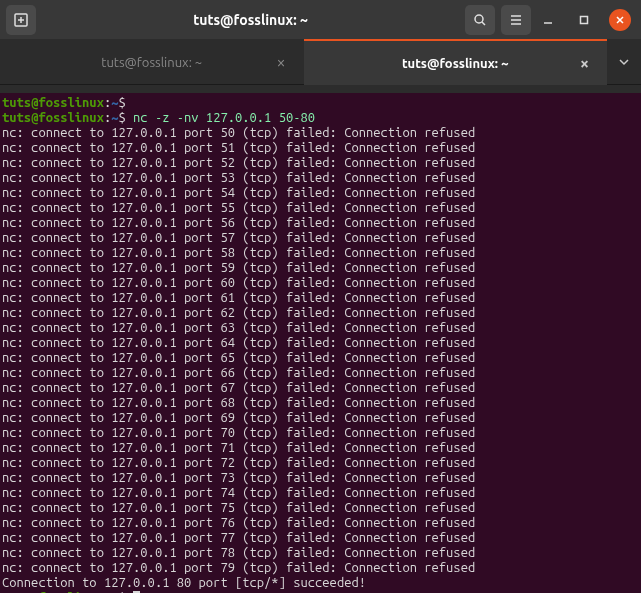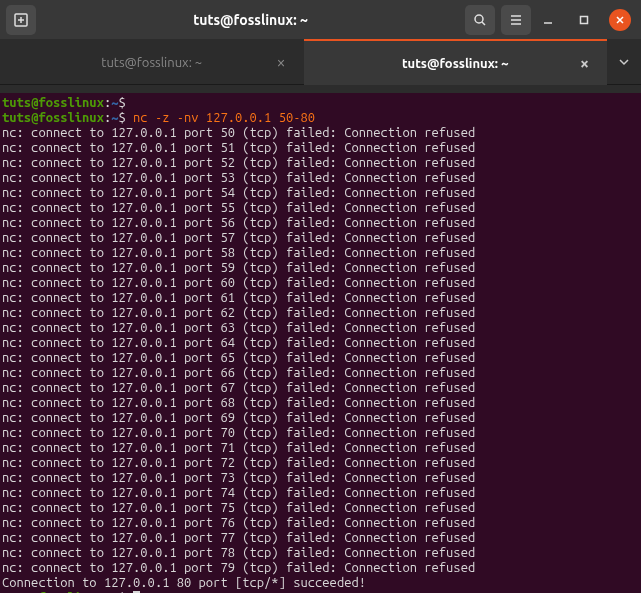--- a/index.html
+++ b/index.html
@@ -107,21 +107,21 @@
       color: #d8d8d8;
       white-space: pre;
       overflow: hidden;
       font-family: "Ubuntu Mono", "DejaVu Sans Mono", monospace;
       margin-top: 8px;
     }
     .user { color: #4e9a06; font-weight: bold; }
     .host { color: #4e9a06; font-weight: bold; }
     .path { color: #3465a4; font-weight: bold; }
     .dollar { color: #d8d8d8; }
-    .cmd { color: #f97316; }
+    .cmd { color: #86efac; }
     .cursor {
       display: inline-block;
       width: 7px;
       height: 13px;
       background: #d8d8d8;
       vertical-align: text-bottom;
     }
     .line { display: block; }
   </style>
 </head>

